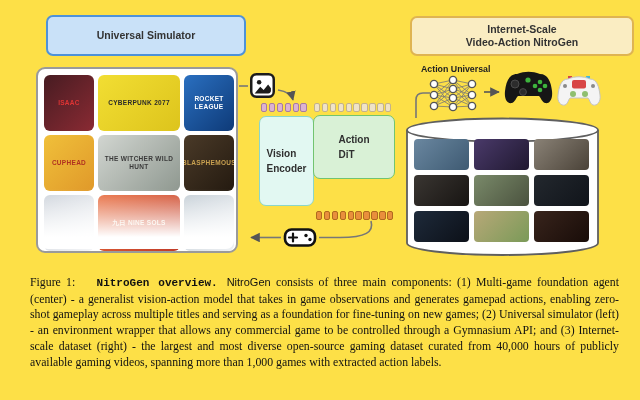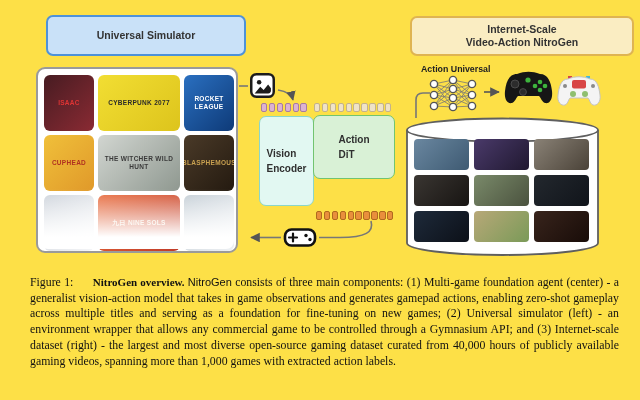--- a/index.html
+++ b/index.html
@@ -29,21 +29,21 @@
   #cyl-label{position:absolute;left:405px;top:122px;width:195px;text-align:center;
              font-size:9px;color:#222;}
   #video-grid{position:absolute;left:414px;top:139px;width:177px;display:grid;
               grid-template-columns:repeat(3,55px);grid-auto-rows:31px;gap:5px;}
   .thumb{border-radius:4px;}
   
   #caption{position:absolute;left:30px;top:263px;width:589px;font-family:"Liberation Serif",serif;
            font-size:11.8px;line-height:15.8px;color:#111;text-align:justify;}
   #caption .seg-serif{font-family:"Liberation Serif",serif;}
   #caption .seg-serif-bold{font-family:"Liberation Serif",serif;font-weight:400;}
-  #caption .seg-sans-bold{font-family:Liberation Serif, serif;font-weight:700;font-size:11px;margin-left:16px;}
+  #caption .seg-sans-bold{font-family:Liberation Mono, monospace;font-weight:700;font-size:11px;margin-left:16px;}
   #caption .seg-sans{font-family:"Liberation Sans",sans-serif;font-size:11px;}
   svg{display:block;}
   #wires{position:absolute;left:0;top:0;pointer-events:none;}
 </style>
 </head>
 <body>
 
 <div id="stage">
 
   <div class="hdr" style="left: 46px; top: 15px; width: 196px; height: 37px; background: rgb(201, 225, 248); border-color: rgb(78, 146, 217);">Universal Simulator</div>

